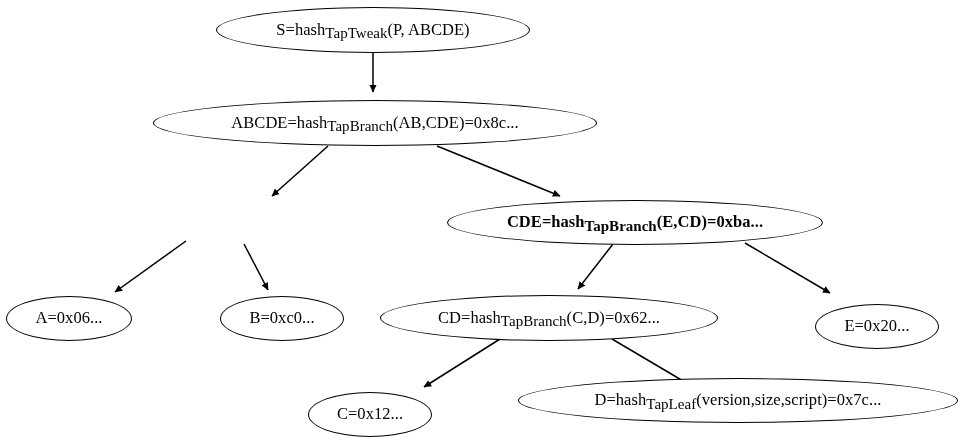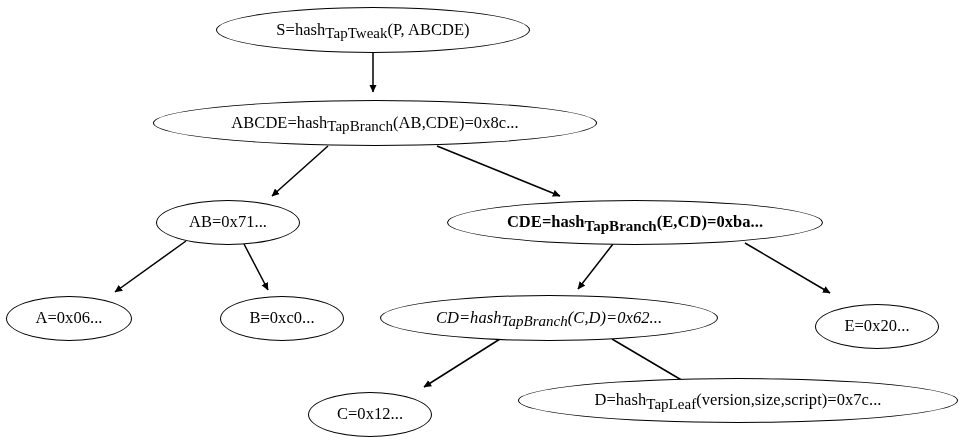--- a/index.html
+++ b/index.html
@@ -81,45 +81,40 @@
       <span>S=hash</span><sub>TapTweak</sub><span>(P, ABCDE)</span>
     </span>
   </div>
 
   <div class="node" style="left:153px; top:100px; width:444px; height:46px;font-family:Liberation Serif, serif;">
     <span class="node-label">
       <span>ABCDE=hash</span><sub>TapBranch</sub><span>(AB,CDE)=0x8c...</span>
     </span>
   </div>
 
-  <div class="node" style="left:156px; top:200px; width:144px; height:45px;">
-    <span class="node-label">
-      <span>AB=0x71...</span><sub></sub><span></span>
-    </span>
-  </div>
 
   <div class="node" style="left:447px; top:200px; width:376px; height:45px;font-weight:bold;">
     <span class="node-label">
       <span>CDE=hash</span><sub>TapBranch</sub><span>(E,CD)=0xba...</span>
     </span>
   </div>
 
   <div class="node" style="left:6px; top:296px; width:126px; height:45px;">
     <span class="node-label">
       <span>A=0x06...</span><sub></sub><span></span>
     </span>
   </div>
 
   <div class="node" style="left:220px; top:296px; width:124px; height:45px;">
     <span class="node-label">
       <span>B=0xc0...</span><sub></sub><span></span>
     </span>
   </div>
 
-  <div class="node" style="left:380px; top:295px; width:338px; height:46px;font-style:italic;">
+  <div class="node" style="left:380px; top:295px; width:338px; height:46px;">
     <span class="node-label">
       <span>CD=hash</span><sub>TapBranch</sub><span>(C,D)=0x62...</span>
     </span>
   </div>
 
   <div class="node" style="left:815px; top:304px; width:124px; height:45px;">
     <span class="node-label">
       <span>E=0x20...</span><sub></sub><span></span>
     </span>
   </div>

